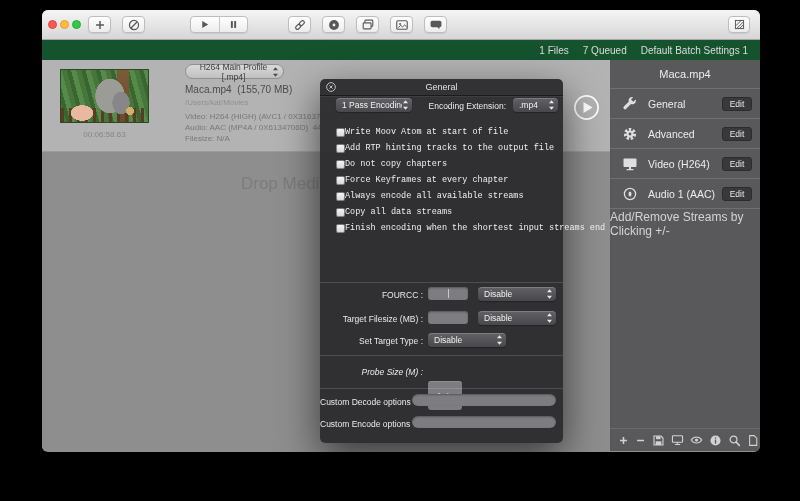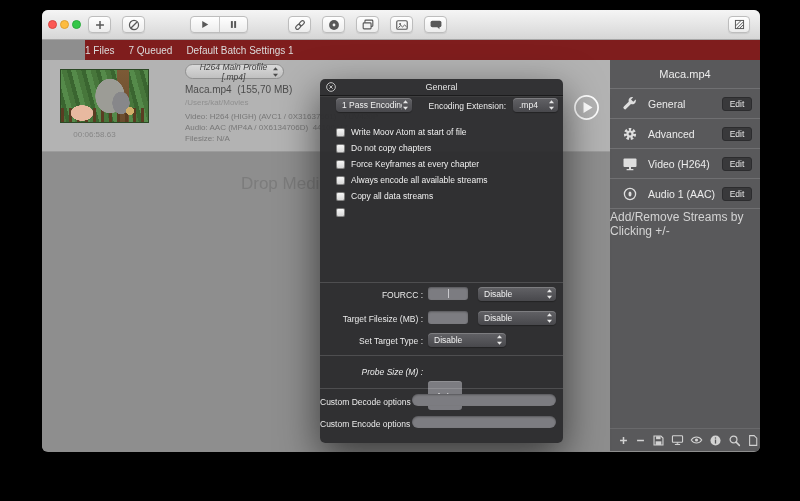--- a/index.html
+++ b/index.html
@@ -13,43 +13,43 @@
   .light{position:absolute;top:10px;width:9px;height:9px;border-radius:50%;}
   .tb-btn{position:absolute;top:6px;height:17px;width:23px;box-sizing:border-box;
     background:linear-gradient(#ffffff,#ececec);border:1px solid #bdbdbd;border-radius:4px;
     box-shadow:0 1px 1px rgba(0,0,0,.08);display:flex;align-items:center;justify-content:center;color:#585858;}
   .tb-seg{position:absolute;top:6px;height:17px;width:58px;display:flex;
     background:linear-gradient(#ffffff,#ececec);border:1px solid #bdbdbd;border-radius:4px;
     box-shadow:0 1px 1px rgba(0,0,0,.08);box-sizing:border-box;}
   .seg-half{flex:1;display:flex;align-items:center;justify-content:center;color:#585858;}
   .seg-half + .seg-half{border-left:1px solid #c6c6c6;}
   
-  .statusbar{height:20px;background:#7f1d1d;display:flex;align-items:center;
-    gap:14px;padding-right:12px;color:#dcdcdc;font-size:10px;margin-left:43px;}
+  .statusbar{height:20px;background:#14532d;display:flex;align-items:center;justify-content:flex-end;
+    gap:14px;padding-right:12px;color:#dcdcdc;font-size:10px;}
   
   .content{display:flex;height:391px;}
   .main{width:568px;display:flex;flex-direction:column;position:relative;}
   .file-row{position:relative;height:92px;background:#b3b3b3;border-bottom:1px solid #9c9c9c;box-sizing:border-box;}
   .thumb{position:absolute;left:18px;top:9px;width:89px;height:54px;border:1px solid rgba(0,0,0,.4);box-sizing:border-box;
     background-color:#4a7a3e;
     background-image:
       radial-gradient(circle,#d2b06a 0 55%,transparent 58%),
       radial-gradient(ellipse,#e8b9a0 0 60%,transparent 62%),
       radial-gradient(ellipse,#87878a 0 60%,transparent 62%),
       radial-gradient(ellipse,#9c9c96 0 60%,transparent 62%),
       repeating-linear-gradient(90deg,#5a3c22 0 3px,rgba(0,0,0,0) 3px 8px),
       linear-gradient(#7c5a36,#6a4c2e),
       repeating-linear-gradient(75deg,#47763b 0 5px,#3a6530 5px 9px,#558a4a 9px 14px);
     background-size:10px 10px,26px 18px,20px 26px,34px 40px,100% 14px,12px 100%,100% 100%;
     background-position:64px 36px,8px 34px,50px 20px,32px 6px,0 100%,56px 0,0 0;
     background-repeat:no-repeat;}
-  .duration{position:absolute;left:8px;top:70px;width:89px;text-align:center;font-size:8px;color:#868686;}
+  .duration{position:absolute;left:18px;top:70px;width:89px;text-align:center;font-size:8px;color:#868686;}
   .preset{position:absolute;left:143px;top:4px;width:99px;height:15px;box-sizing:border-box;
     background:linear-gradient(#d9d9d9,#c0c0c0);border:1px solid #909090;border-radius:8px;
-    display:flex;align-items:center;color:#3c3c3c;font-size:8.5px;padding:0 4px 0 9px;font-style:italic;}
+    display:flex;align-items:center;color:#3c3c3c;font-size:8.5px;padding:0 4px 0 9px;}
   .preset .txt{flex:1;text-align:center;}
   .filename{position:absolute;left:143px;top:24px;font-size:10px;color:#4c4c4c;white-space:pre;}
   .filepath{position:absolute;left:143px;top:38px;font-size:8px;color:#8f8f8f;white-space:pre;text-align:center;}
   .meta{position:absolute;left:143px;font-size:8px;color:#787878;white-space:pre;}
   .playbtn{position:absolute;left:531px;top:34px;width:27px;height:27px;color:#fff;}
   .drop-area{flex:1;background:#8e8e8e;position:relative;}
   .drop-text{position:absolute;left:0;right:0;top:22px;text-align:center;font-size:17px;color:#7c7c7c;}
   
   .sidebar{width:150px;background:#59595b;display:flex;flex-direction:column;color:#ececec;--sb:#59595b;}
   .sb-header{height:28px;display:flex;align-items:center;justify-content:center;font-size:11px;
@@ -75,21 +75,21 @@
   .dlg-close{position:absolute;left:5px;top:2px;width:12px;height:12px;color:#c3c3c3;}
   .ddrop{position:absolute;box-sizing:border-box;background:linear-gradient(#626266,#48484c);
     border-radius:4px;box-shadow:inset 0 1px 0 rgba(255,255,255,.18),0 1px 1px rgba(0,0,0,.3);
     color:#f2f2f2;font-size:8.5px;display:flex;align-items:center;padding:0 3px 0 6px;height:14px;}
   .ddrop .txt{flex:1;white-space:nowrap;overflow:hidden;}
   .dlabel{position:absolute;text-align:right;font-size:8.5px;color:#ebebeb;white-space:nowrap;}
   .dinput{position:absolute;box-sizing:border-box;background:#7c7c81;border:none;border-radius:3px;
     box-shadow:inset 0 1px 2px rgba(0,0,0,.3);}
   .dsep{position:absolute;left:0;right:0;height:1px;background:rgba(255,255,255,.15);}
   .cb-list{position:absolute;left:16px;top:45px;right:8px;}
-  .cb-row{height:16px;display:flex;align-items:center;gap:6px;}
+  .cb-row{height:16px;display:flex;align-items:center;font-family:Liberation Mono, monospace;}
   .cb{width:9px;height:9px;flex:0 0 auto;background:linear-gradient(#f6f6f6,#d8d8d8);
     border:1px solid rgba(0,0,0,.45);border-radius:2px;box-sizing:border-box;}
   .cb-lbl{font-size:8.5px;color:#f0f0f0;white-space:nowrap;}
   .dbtn{position:absolute;background:#7c7c81;border-radius:3px;color:#fff;font-size:8.5px;
     display:flex;align-items:center;justify-content:center;box-shadow:inset 0 1px 0 rgba(255,255,255,.15);}
   .cursorline{position:absolute;left:50%;top:2px;bottom:2px;width:1px;background:#c9c9cd;}
   svg{display:block;}
 </style>
 </head>
 <body>
@@ -367,36 +367,41 @@
         </span>
     </div>
 
     <div class="cb-list">
       <div class="cb-row">
           <span class="cb"></span>
           <span class="cb-lbl">Write Moov Atom at start of file</span>
         </div>
       <div class="cb-row">
           <span class="cb"></span>
+          <span class="cb-lbl">Add RTP hinting tracks to the output file</span>
+        </div>
+      <div class="cb-row">
+          <span class="cb"></span>
           <span class="cb-lbl">Do not copy chapters</span>
         </div>
       <div class="cb-row">
           <span class="cb"></span>
           <span class="cb-lbl">Force Keyframes at every chapter</span>
         </div>
       <div class="cb-row">
           <span class="cb"></span>
           <span class="cb-lbl">Always encode all available streams</span>
         </div>
       <div class="cb-row">
           <span class="cb"></span>
           <span class="cb-lbl">Copy all data streams</span>
         </div>
       <div class="cb-row">
           <span class="cb"></span>
+          <span class="cb-lbl">Finish encoding when the shortest input streams end</span>
         </div>
     </div>
 
     <div class="dsep" style="top:203px;"></div>
 
     <div class="dlabel" style="left:0;top:211px;width:103px;">FOURCC :</div>
     <div class="dinput" style="left:108px;top:208px;width:40px;height:13px;">
         <span class="cursorline"></span>
       </div>
     <div class="ddrop" style="left:158px;top:208px;width:78px;">

